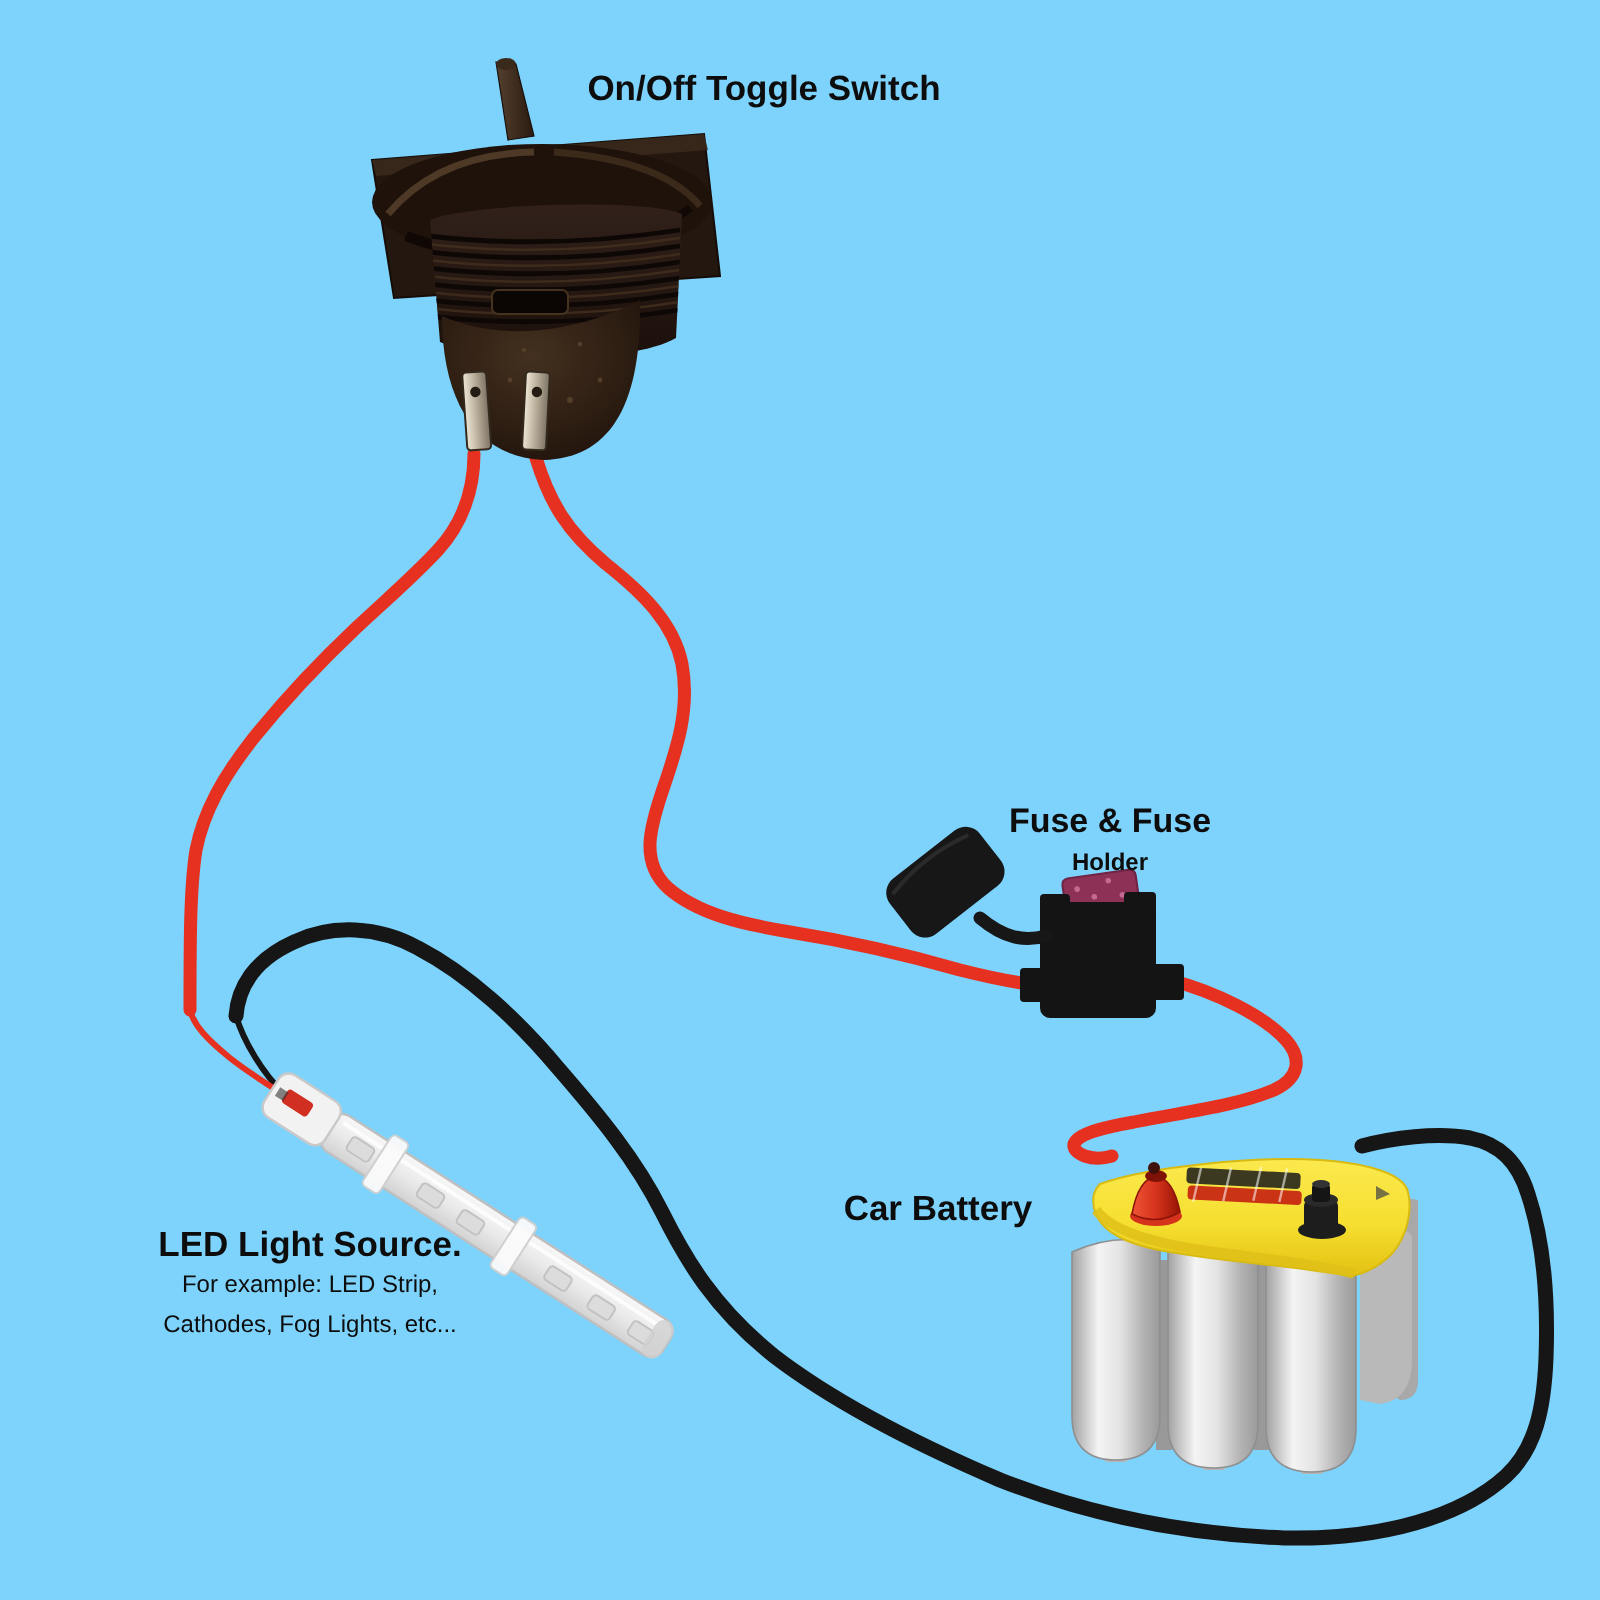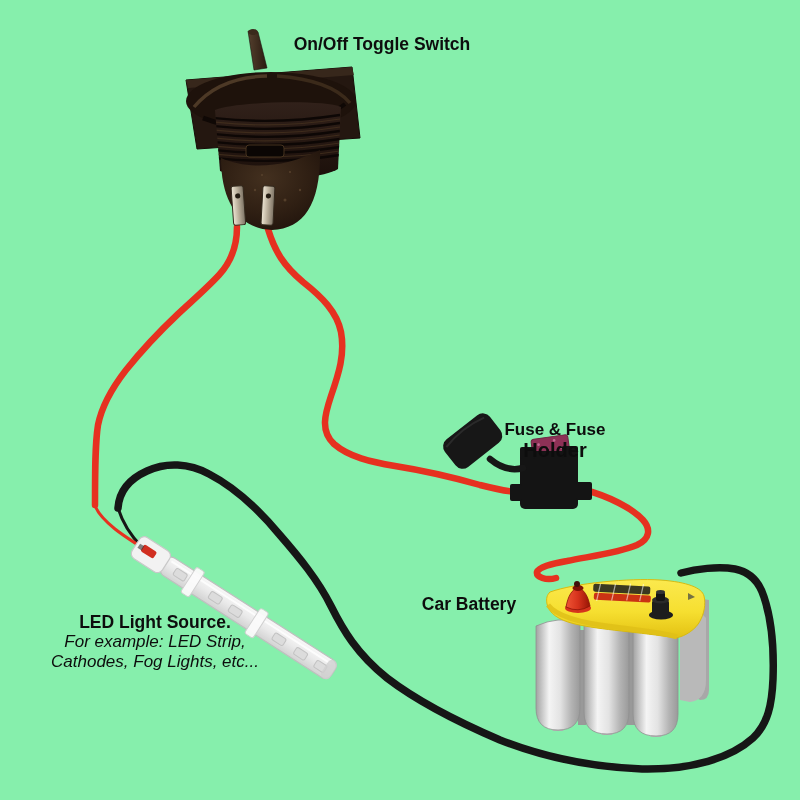--- a/index.html
+++ b/index.html
@@ -1,21 +1,21 @@
 <!DOCTYPE html>
 <html><head>
 <meta charset="utf-8">
 <style>
   html,body{margin:0;padding:0;}
   body{background:#ffffff;font-family:"Liberation Sans",sans-serif;}
-  .stage{position:relative;width:800px;height:800px;background:#86efac;overflow:hidden;}
+  .stage{position:relative;width:800px;height:800px;background:#7dd3fc;overflow:hidden;}
   .stage svg{position:absolute;left:0;top:0;}
   .lbl{position:absolute;color:#0d0d0d;text-align:center;line-height:20px;}
   .bold{font-weight:bold;font-size:17.5px;}
-  .reg{font-weight:normal;font-size:17px;font-style:italic;}
+  .reg{font-weight:normal;font-size:12px;}
 </style>
 </head>
 <body>
 
 <div class="stage">
 
 <svg width="800" height="800" viewBox="0 0 800 800">
   <defs>
     <linearGradient id="cellG" x1="0" y1="0" x2="1" y2="0">
       <stop offset="0" stop-color="#a2a2a2"></stop>
@@ -202,23 +202,23 @@
       <rect x="652" y="600" width="17" height="15" rx="3" fill="#1d1d1d"></rect>
       <ellipse cx="660.5" cy="600" rx="8.5" ry="3.5" fill="#2a2a2a"></ellipse>
       <rect x="656" y="592" width="9" height="9" rx="2" fill="#151515"></rect>
       <ellipse cx="660.5" cy="592" rx="4.5" ry="2" fill="#333333"></ellipse>
     </g>
   </g>
 </svg>
 
 <div class="lbl bold" id="lbl-switch" style="left:282px;top:34px;width:200px;">On/Off Toggle Switch</div>
 
-<div class="lbl" id="lbl-fuse" style="left:479px;top:420px;width:152px;">
+<div class="lbl" id="lbl-fuse" style="left:479px;top:401px;width:152px;">
   <div class="bold" style="font-size:17px;">Fuse &amp; Fuse</div>
-  <div class="bold" style="font-size:20px;">Holder</div>
+  <div class="bold" style="font-size:12px;">Holder</div>
 </div>
 
 <div class="lbl" id="lbl-battery" style="left:383px;top:594px;width:172px;">
   <div class="bold">Car Battery</div>
 </div>
 
 <div class="lbl" id="lbl-led" style="left:41px;top:612px;width:228px;">
   <div class="bold">LED Light Source.</div>
   <div class="reg">For example: LED Strip,</div>
   <div class="reg">Cathodes, Fog Lights, etc...</div>

